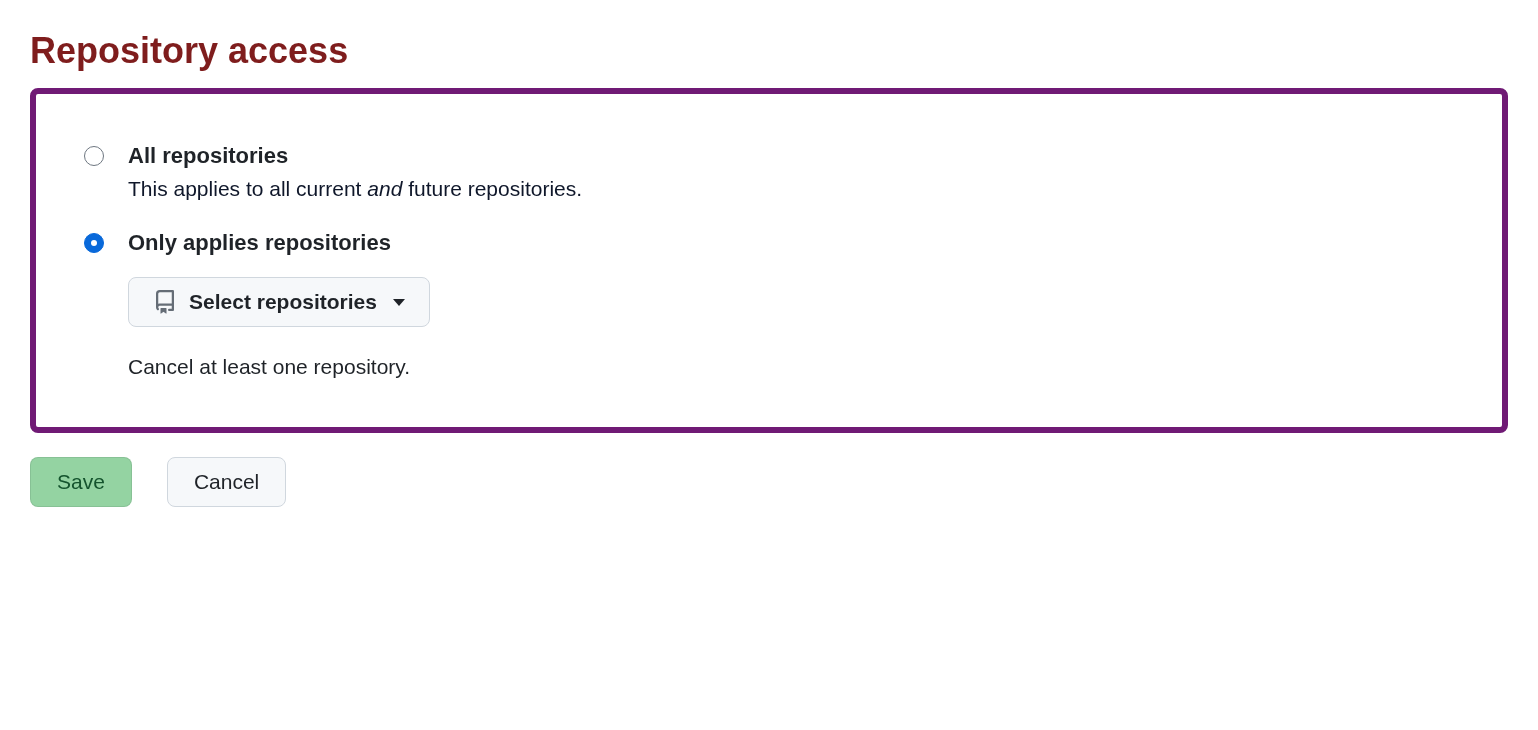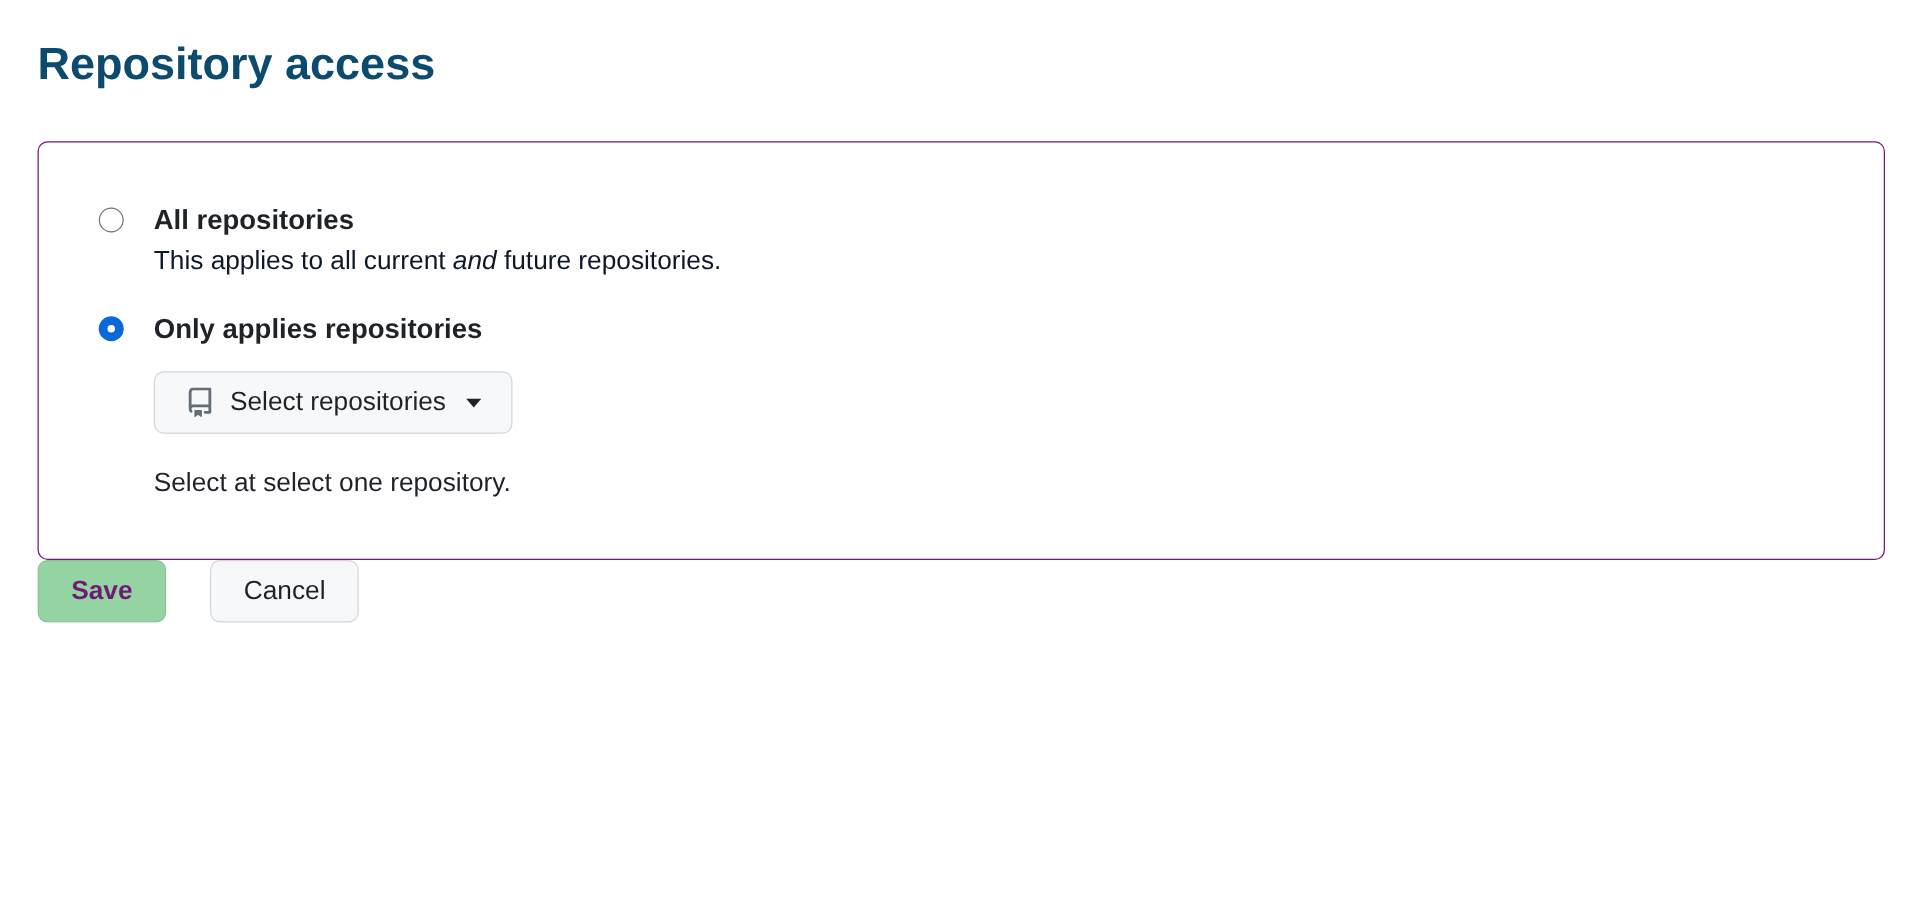--- a/index.html
+++ b/index.html
@@ -7,27 +7,28 @@
     margin: 0;
     padding: 30px;
     font-family: -apple-system, BlinkMacSystemFont, "Segoe UI", Helvetica, Arial, sans-serif;
     color: #1f2328;
     background: #ffffff;
     font-size: 14px;
   }
   .page-title {
     font-size: 36px;
     font-weight: 600;
-    margin: 0 0 41px 0;
-    color: #0c4a6e;
+    margin: 0 0 16px 0;
+    color: #7f1d1d;
   }
   .panel {
-    border: 1px solid #701a75;
+    border: 6px solid #701a75;
     border-radius: 8px;
     padding: 48px;
+    margin-bottom: 24px;
   }
   .radio-option {
     display: flex;
     align-items: flex-start;
     margin-bottom: 28px;
   }
   .radio-option:last-child {
     margin-bottom: 0;
   }
   .radio-circle {
@@ -77,21 +78,21 @@
   }
   .repo-select-wrapper {
     margin-top: 20px;
   }
   .select-btn {
     display: inline-flex;
     align-items: center;
     gap: 12px;
     padding: 12px 24px;
     font-size: 21px;
-    font-weight: 400;
+    font-weight: 700;
     color: #1f2328;
     background: #f6f8fa;
     border: 1px solid #d0d7de;
     border-radius: 8px;
     cursor: pointer;
   }
   .select-btn svg.repo-icon {
     width: 24px;
     height: 24px;
     fill: #656d76;
@@ -120,23 +121,22 @@
     justify-content: center;
     padding: 12px 26px;
     font-size: 21px;
     font-weight: 500;
     border-radius: 8px;
     cursor: pointer;
     border: 1px solid transparent;
   }
   .btn-primary {
     background: #94d3a2;
-    color: #701a75;
+    color: #14532d;
     border-color: rgba(31,35,40,0.1);
-    font-weight: bold;
   }
   .btn-default {
     background: #f6f8fa;
     color: #1f2328;
     border-color: #d0d7de;
     margin-left: 21px;
   }
 </style>
 </head>
 <body>
@@ -161,21 +161,21 @@
       <div class="radio-label">Only applies repositories</div>
       <div class="repo-select-wrapper">
         <div class="select-btn">
           <svg class="repo-icon" viewBox="0 0 16 16">
             <path d="M2 2.5A2.5 2.5 0 0 1 4.5 0h8.75a.75.75 0 0 1 .75.75v12.5a.75.75 0 0 1-.75.75h-2.5a.75.75 0 0 1 0-1.5h1.75v-2h-8a1 1 0 0 0-.714 1.7.75.75 0 1 1-1.072 1.05A2.495 2.495 0 0 1 2 11.5Zm10.5-1h-8a1 1 0 0 0-1 1v6.708A2.486 2.486 0 0 1 4.5 9h8ZM5 12.25a.25.25 0 0 1 .25-.25h3.5a.25.25 0 0 1 .25.25v3.25a.25.25 0 0 1-.4.2l-1.45-1.087a.249.249 0 0 0-.3 0L5.4 15.7a.25.25 0 0 1-.4-.2Z"></path>
           </svg>
           <span>Select repositories</span>
           <span class="caret"></span>
         </div>
       </div>
-      <div class="helper-text">Select at select one repository.</div>
+      <div class="helper-text">Cancel at least one repository.</div>
     </div>
   </div>
 
 </div>
 
 <div class="actions">
   <div class="btn btn-primary">Save</div>
   <div class="btn btn-default">Cancel</div>
 </div>
 

